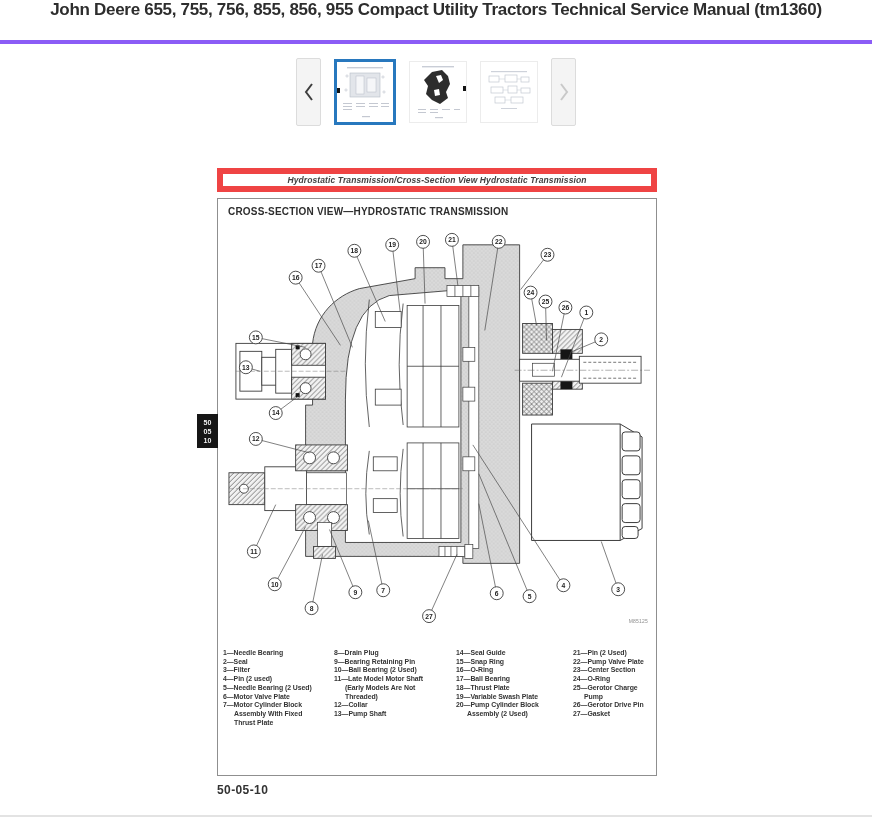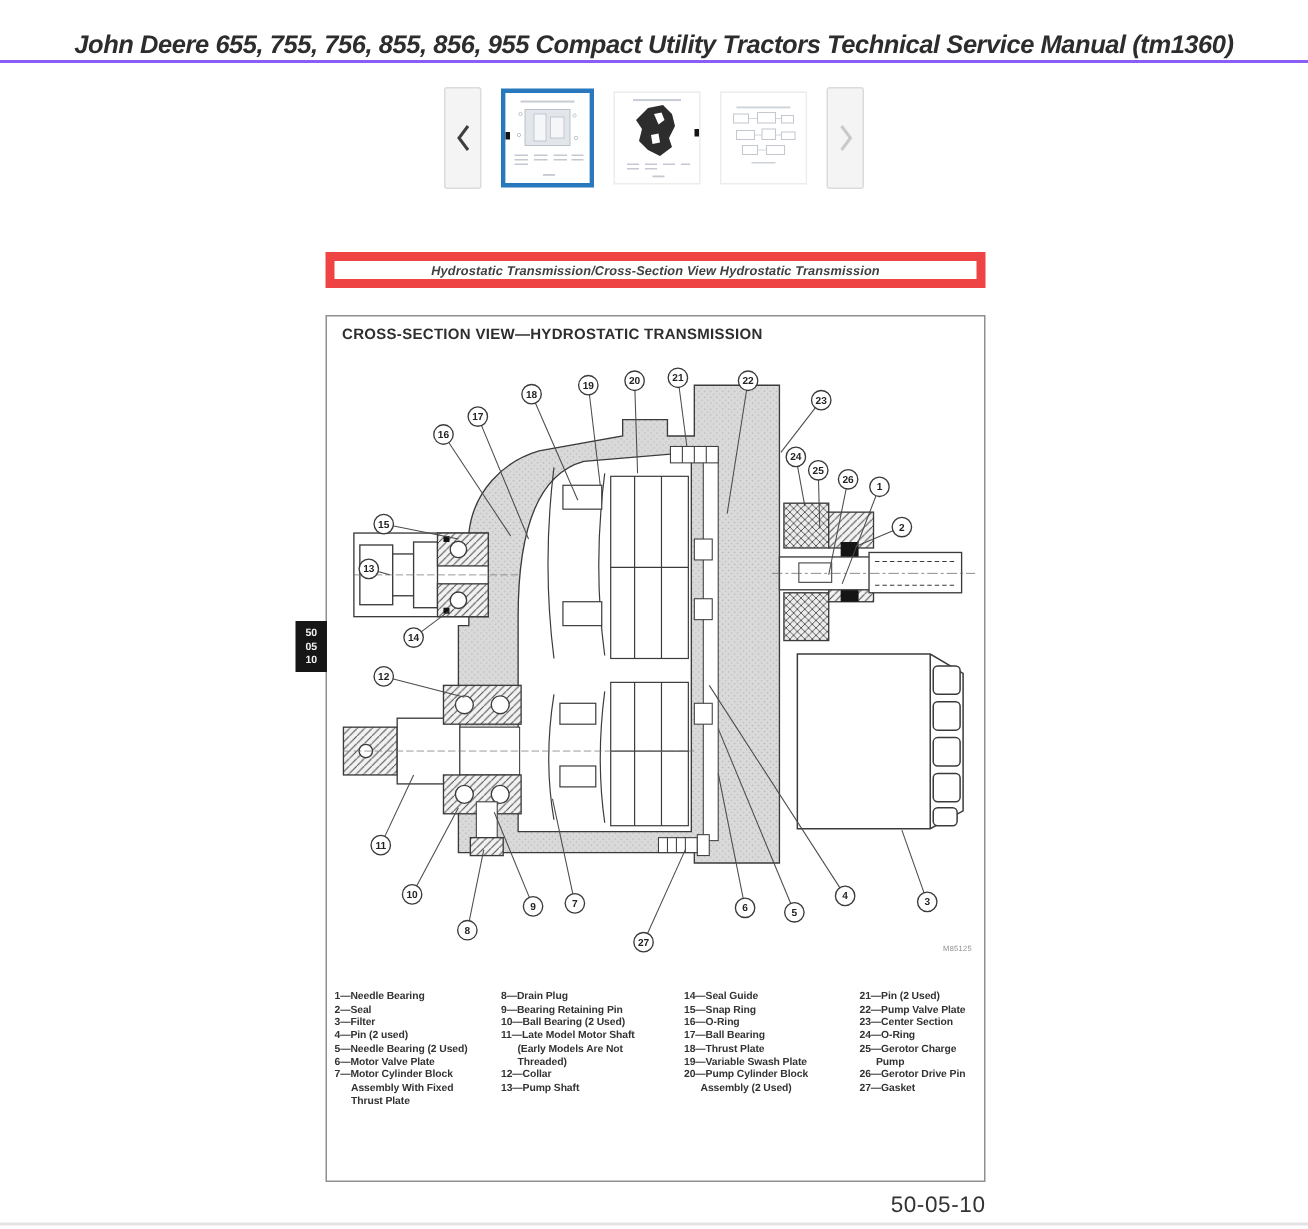--- a/index.html
+++ b/index.html
@@ -3,22 +3,22 @@
 <meta charset="utf-8">
 <style>
   html,body{margin:0;padding:0;}
   body{
     width:872px;height:819px;position:relative;background:#fff;
     font-family:"Liberation Sans",sans-serif;overflow:hidden;
   }
   
   .titlebar{
     position:absolute;left:0;top:0;width:872px;height:40px;
-    display:flex;align-items:flex-end;justify-content:center;
-    background:#fff;border-bottom:2px solid #8b5cf6;font-style:italic;
+    display:flex;align-items:flex-start;justify-content:center;
+    background:#fff;border-bottom:4px solid #8b5cf6;
   }
   .titlebar .t{
     font-size:17px;font-weight:bold;color:#2d2d2d;letter-spacing:-0.3px;white-space:nowrap;
   }
   
   .carousel{
     position:absolute;left:0;top:58px;width:872px;height:68px;
     display:flex;align-items:center;justify-content:center;gap:13px;
   }
   .nav-btn{
@@ -37,34 +37,34 @@
   .tabmark.l{left:0;top:44%;}
   .tabmark.r{right:0;top:40%;}
   
   .page{position:absolute;left:217px;top:168px;width:440px;}
   .runhead{
     height:24px;border:6px solid #ef4444;box-sizing:border-box;
     display:flex;align-items:center;justify-content:center;
     font-size:8.5px;font-style:italic;font-weight:bold;color:#414141;letter-spacing:0.1px;
   }
   .mainbox{
-    margin-top:18px;height:578px;border:1px solid #8f8f8f;box-sizing:border-box;
+    margin-top:6px;height:578px;border:1px solid #8f8f8f;box-sizing:border-box;
     position:relative;background:#fff;
   }
   .scan-title{
     position:absolute;left:10px;top:7px;z-index:3;
     font-size:10px;font-weight:bold;color:#2e2e2e;letter-spacing:0.2px;white-space:nowrap;
   }
   #diagram{position:absolute;left:0;top:0;width:438px;height:450px;z-index:1;}
   .figid{position:absolute;right:8px;top:419px;z-index:2;font-size:5px;color:#8d8d8d;letter-spacing:0.2px;}
   .legend{position:absolute;left:0;top:450px;width:438px;height:118px;z-index:2;}
   .lcol{position:absolute;top:0;}
   .lcol div{font-size:6.9px;line-height:8.7px;font-weight:bold;color:#333;white-space:nowrap;letter-spacing:-0.05px;}
   .lcol div.ind{padding-left:11px;}
-  .pagenum{margin-top:7px;text-align:right;font-size:15px;font-weight:normal;color:#333;letter-spacing:0.4px;}
+  .pagenum{margin-top:7px;text-align:left;font-size:12px;font-weight:bold;color:#333;letter-spacing:0.4px;}
   .section-tab{
     position:absolute;left:-20px;top:246px;width:21px;height:34px;background:#161616;
     display:flex;flex-direction:column;align-items:center;justify-content:center;z-index:4;
   }
   .section-tab span{font-size:7px;line-height:9px;font-weight:bold;color:#f2f2f2;}
   .bottom-line{position:absolute;left:0;top:815px;width:872px;height:2px;background:#e3e3e3;}
 </style>
 </head>
 <body>
 

